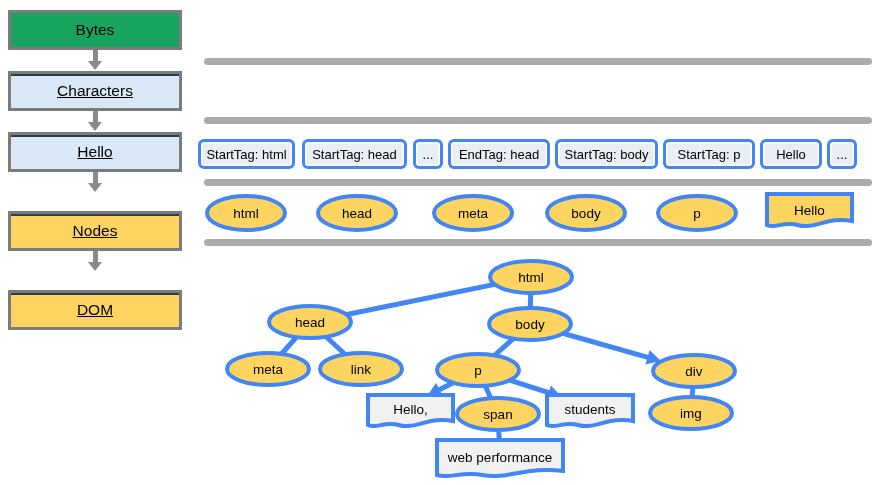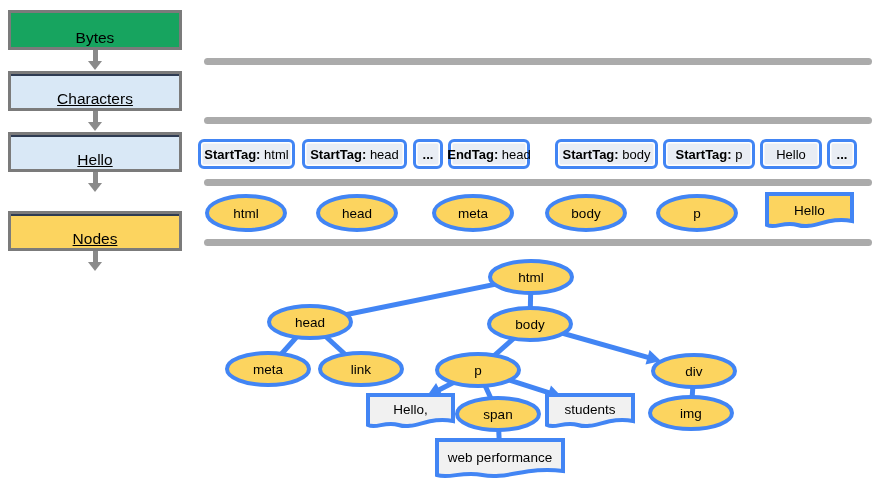--- a/index.html
+++ b/index.html
@@ -1,40 +1,40 @@
 <!DOCTYPE html>
 <html style="--c-green: #17a45f; --c-light_blue: #d9e8f6; --c-yellow: #fcd45f; --c-border_gray: #7b7b7b; --c-navy: #2e3b52; --c-arrow_gray: #8a8a8a; --c-bar_gray: #ababab; --c-blue: #4285f4; --c-token_fill: #e9edf4; --c-doc_fill: #f1f1f1;"><head>
 <meta charset="utf-8">
 <style>
   html,body{margin:0;padding:0;background:#fff;}
   #canvas{position:relative;width:875px;height:485px;overflow:hidden;background:#fff;
           font-family:"Liberation Sans",sans-serif;}
   
   .pipeline{position:absolute;left:8px;top:10px;width:174px;display:flex;flex-direction:column;}
   .step{box-sizing:border-box;height:40px;border:3px solid var(--c-border_gray,#7b7b7b);
-        display:flex;align-items:flex-end;justify-content:center;font-size:15.5px;color:#000;}
+        display:flex;align-items:center;justify-content:center;font-size:15.5px;color:#000;}
   .step.shaded{box-shadow:inset 0 2px 0 var(--c-navy,#2e3b52);text-decoration:underline;}
   .fill-green{background:var(--c-green,#17a45f);}
   .fill-light_blue{background:var(--c-light_blue,#d9e8f6);}
   .fill-yellow{background:var(--c-yellow,#fcd45f);margin-top:18px;}
   .flow-arrow{height:21px;display:flex;flex-direction:column;align-items:center;justify-content:flex-start;}
   .flow-arrow .stem{width:5px;height:11px;background:var(--c-arrow_gray,#8a8a8a);}
   .flow-arrow .head{width:0;height:0;border-left:7px solid transparent;border-right:7px solid transparent;
                     border-top:9px solid var(--c-arrow_gray,#8a8a8a);}
   
   .sep-bar{position:absolute;left:204px;width:668px;height:7px;border-radius:3.5px;
            background:var(--c-bar_gray,#ababab);}
   
   .tokens-row{position:absolute;top:139px;left:0;height:30px;width:875px;}
   .token{position:absolute;box-sizing:border-box;top:0;height:30px;
          border:3px solid var(--c-blue,#4285f4);border-radius:6px;
          background:var(--c-token_fill,#e9edf4);box-shadow:inset 0 0 0 1.5px #ffffff;
          display:flex;align-items:center;justify-content:center;
          font-size:13px;color:#000;white-space:nowrap;}
-  .token b{font-weight:bold;}
+  .token b{font-weight:normal;}
   
   #diagram-svg{position:absolute;left:0;top:0;}
   .svgtext{font-family:"Liberation Sans",sans-serif;font-size:13.5px;fill:#000;}
 </style>
 </head>
 <body>
 
 <div id="canvas">
 
   <div class="pipeline">
@@ -59,34 +59,37 @@
         <div class="stem"></div>
         <div class="head"></div>
       </div>
     <div class="step fill-yellow shaded">
       <span>Nodes</span>
     </div>
     <div class="flow-arrow">
         <div class="stem"></div>
         <div class="head"></div>
       </div>
+    <div class="step fill-yellow shaded">
+      <span>DOM</span>
+    </div>
   </div>
 
   <div class="sep-bar" style="top:58px"></div>
   <div class="sep-bar" style="top:117px"></div>
   <div class="sep-bar" style="top:179px"></div>
   <div class="sep-bar" style="top:239px"></div>
 
   <div class="tokens-row" id="tokens-row">
       <div class="token" style="left: 198px; width: 97px;"><b>StartTag:</b>&nbsp;html</div>
       <div class="token" style="left: 302px; width: 105px;"><b>StartTag:</b>&nbsp;head</div>
       <div class="token" style="left: 413px; width: 30px;">
         <b>...</b>
       </div>
-      <div class="token" style="left: 448px; width: 82px;"><b>EndTag:</b>&nbsp;head</div>
+      <div class="token" style="left: 448px; width: 102px;"><b>EndTag:</b>&nbsp;head</div>
       <div class="token" style="left: 555px; width: 103px;"><b>StartTag:</b>&nbsp;body</div>
       <div class="token" style="left: 663px; width: 92px;"><b>StartTag:</b>&nbsp;p</div>
       <div class="token" style="left: 760px; width: 62px;">
         <span>Hello</span>
       </div>
       <div class="token" style="left: 827px; width: 30px;">
         <b>...</b>
       </div>
     </div>
 

